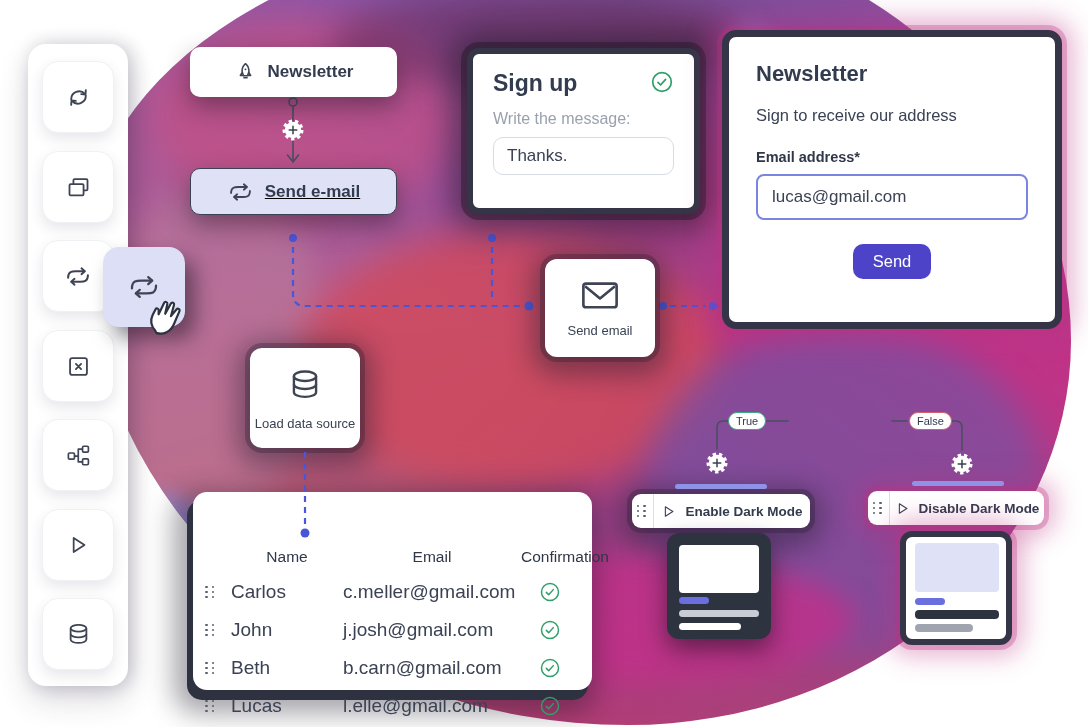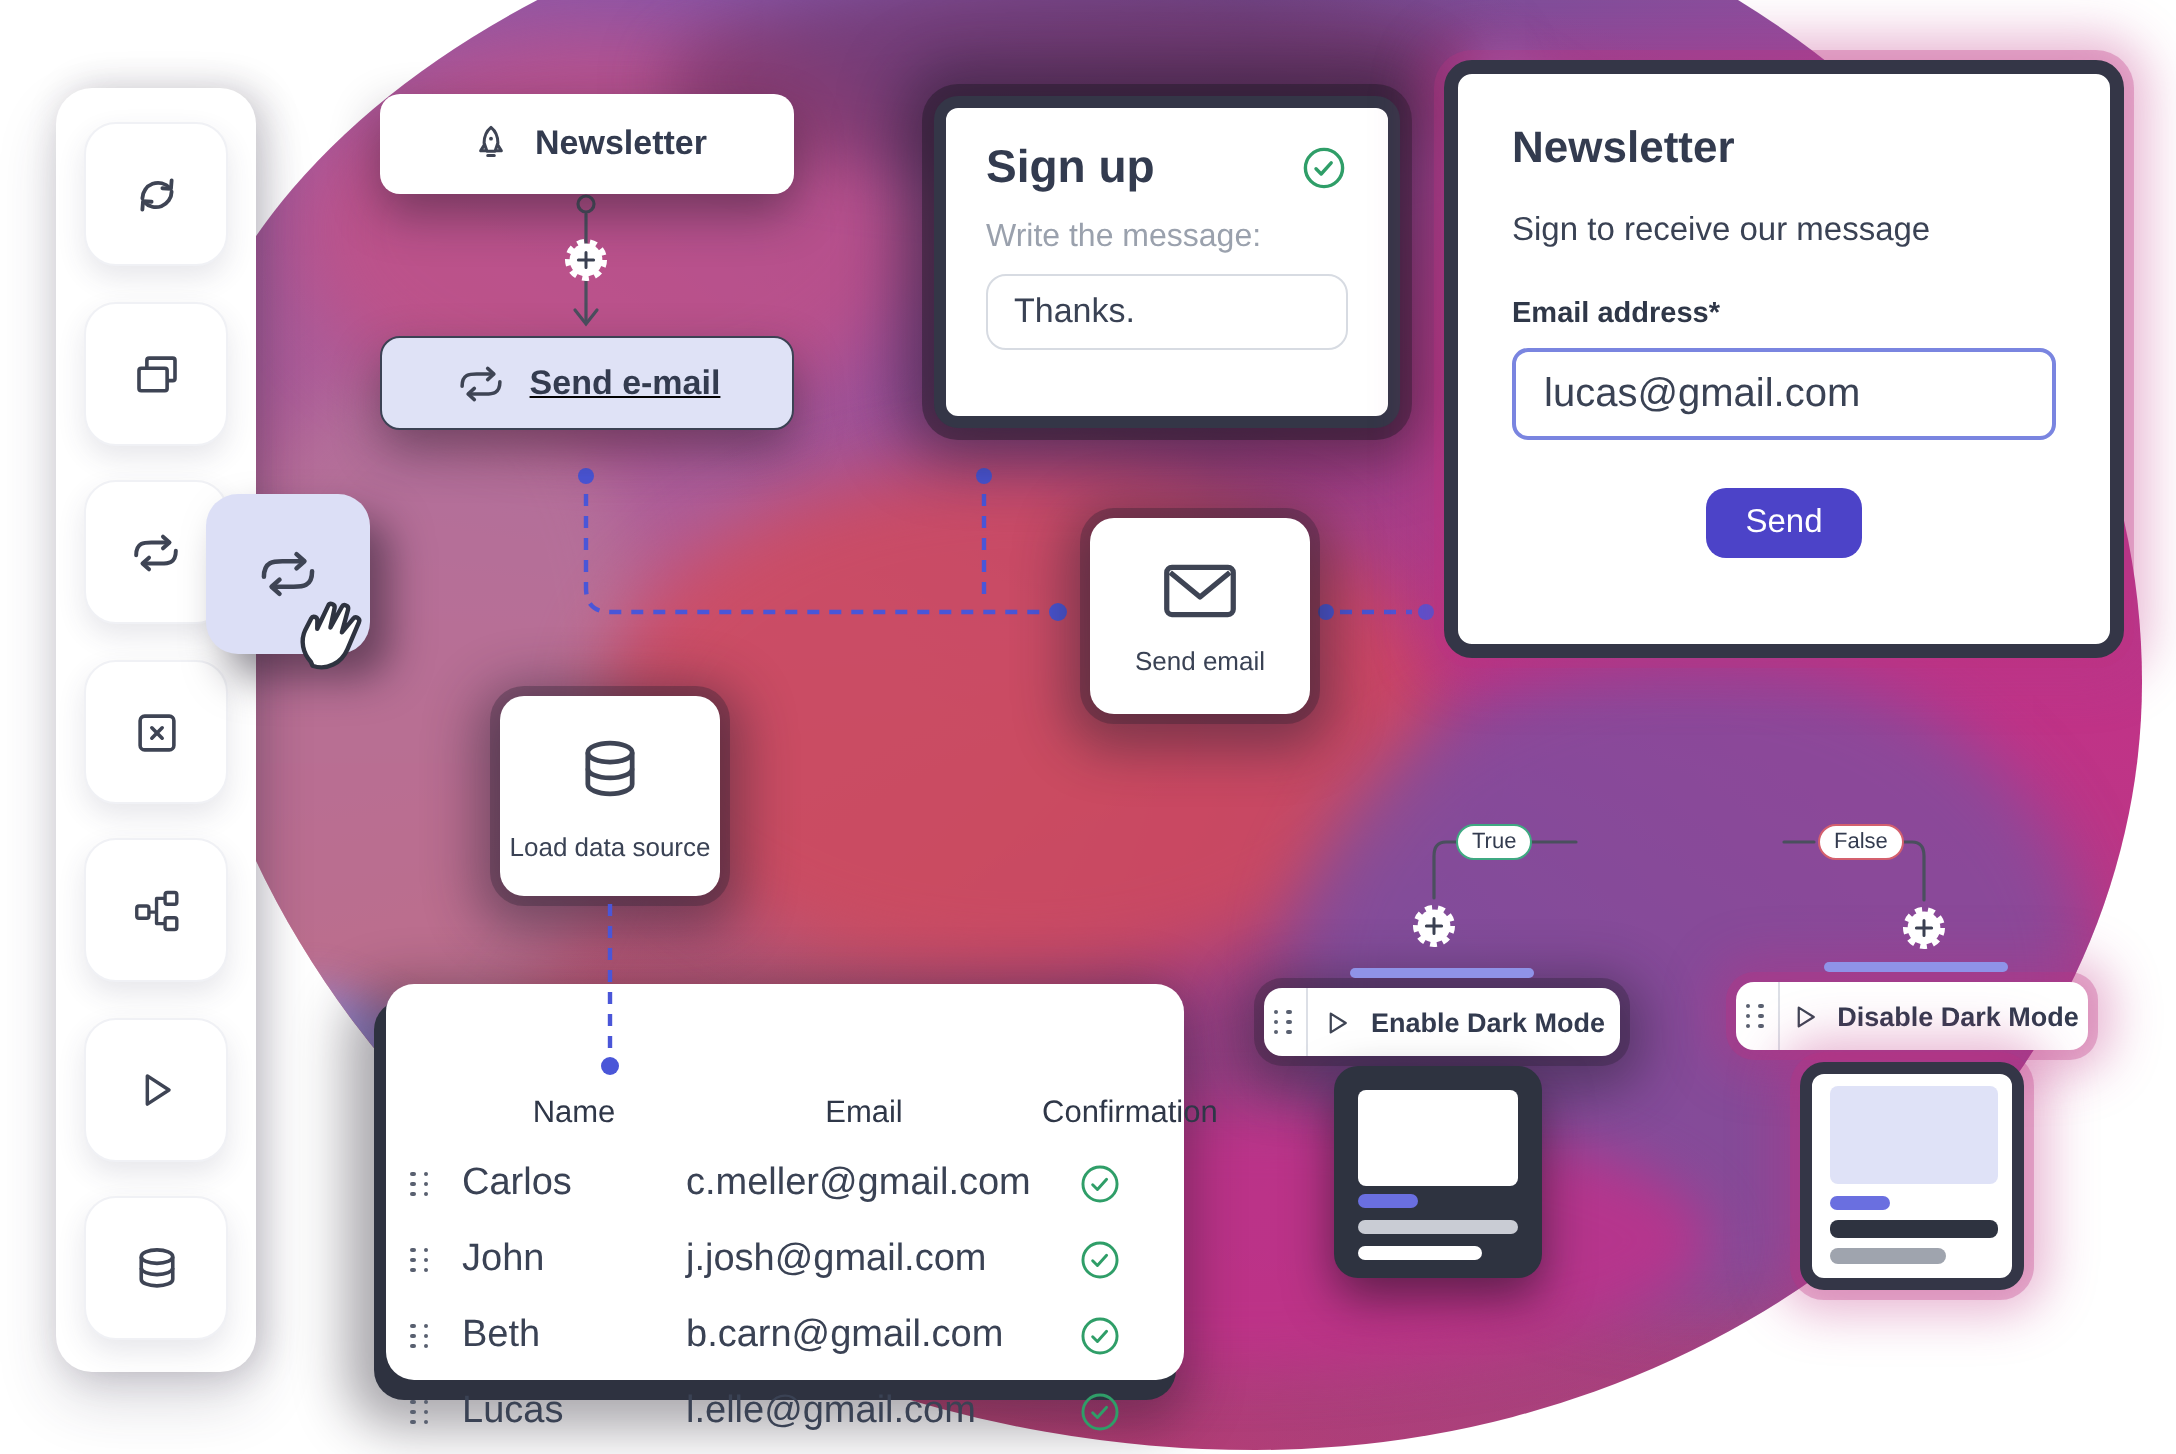--- a/index.html
+++ b/index.html
@@ -53,34 +53,34 @@
   .nl-node { left:190px; top:47px; width:207px; height:50px; background:#fff; }
   .se-pill { left:190px; top:168px; width:207px; height:47px; background:#dfe2f6; border:1.5px solid #3c4254;text-decoration:underline; }
   .wf-pill span { font-size:17px; font-weight:bold; color:#333b4f; }
 
   
   .plus-badge { width:24px; height:24px; }
 
   
   .signup { left:467px; top:48px; width:233px; height:166px; background:#fff; border:6px solid #343647;
     border-radius:12px; padding:16px 20px 0 20px; }
-  .signup .head { display:flex; align-items:center; justify-content:space-between; }
+  .signup .head { display:flex; justify-content:space-between; }
   .signup h2 { font-size:23px; color:#333b4f; }
   .signup .msg { margin-top:13px; font-size:16px; color:#9aa1ad; }
   .signup input { margin-top:9px; width:100%; height:38px; border:1.5px solid #d7dbe2; border-radius:10px;
     padding:0 13px; font-size:17px; color:#3a4254; font-family:inherit; outline:none; background:#fff; }
 
   
   .nform { left:722px; top:30px; width:340px; height:299px; background:#fff; border:7px solid #343647;
     border-radius:14px; padding:24px 27px 0 27px; }
   .nform h2 { font-size:22px; color:#333b4f; }
   .nform .sub { margin-top:19px; font-size:16.5px; color:#3a4254; }
   .nform .lbl { margin-top:24px; font-size:14.5px; font-weight:bold; color:#2f3748; }
   .nform input { margin-top:9px; width:100%; height:46px; border:2px solid #7a85e0; border-radius:8px;
-    padding:0 14px; font-size:20px; color:#3a4254; font-family:inherit; outline:none; background:#fff; }
+    padding:0 14px; font-size:17px; color:#3a4254; font-family:inherit; outline:none; background:#fff; }
   .nform .btn-row { display:flex; justify-content:center; }
   .send-btn { margin-top:24px; width:78px; height:35px; background:#4c43c8; color:#fff; font-size:16.5px;
     border:none; border-radius:10px; cursor:pointer; font-family:inherit; }
 
   
   .sq-node { background:#fff; border-radius:12px; display:flex; flex-direction:column; align-items:center;
     justify-content:center; gap:12px; }
   .sq-node span { font-size:13px; color:#3a4254; }
   .send-node { left:545px; top:259px; width:110px; height:98px; }
   .load-node { left:250px; top:348px; width:110px; height:100px; }
@@ -259,21 +259,21 @@
         <circle cx="12" cy="12" r="9.3"></circle>
           <path d="M8 12.4 l2.6 2.6 5-5.6"></path>
       </svg>
     </div>
     <div class="msg">Write the message:</div>
     <input type="text" value="Thanks." style="">
   </div>
 
   <div class="abs nform halo-pink z4">
     <h2>Newsletter</h2>
-    <div class="sub">Sign to receive our message</div>
+    <div class="sub">Sign to receive our address</div>
     <div class="lbl">Email address*</div>
     <input type="text" value="lucas@gmail.com" style="">
     <div class="btn-row">
       <button class="send-btn">Send</button>
     </div>
   </div>
 
   <div class="abs sq-node send-node halo-dark z4">
     <svg width="42" height="32" viewBox="0 0 24 18" fill="none" stroke="#3e4454" stroke-width="1.5" stroke-linejoin="round">
       <rect x="2.5" y="2.5" width="19" height="13.5" rx="1.5"></rect>

